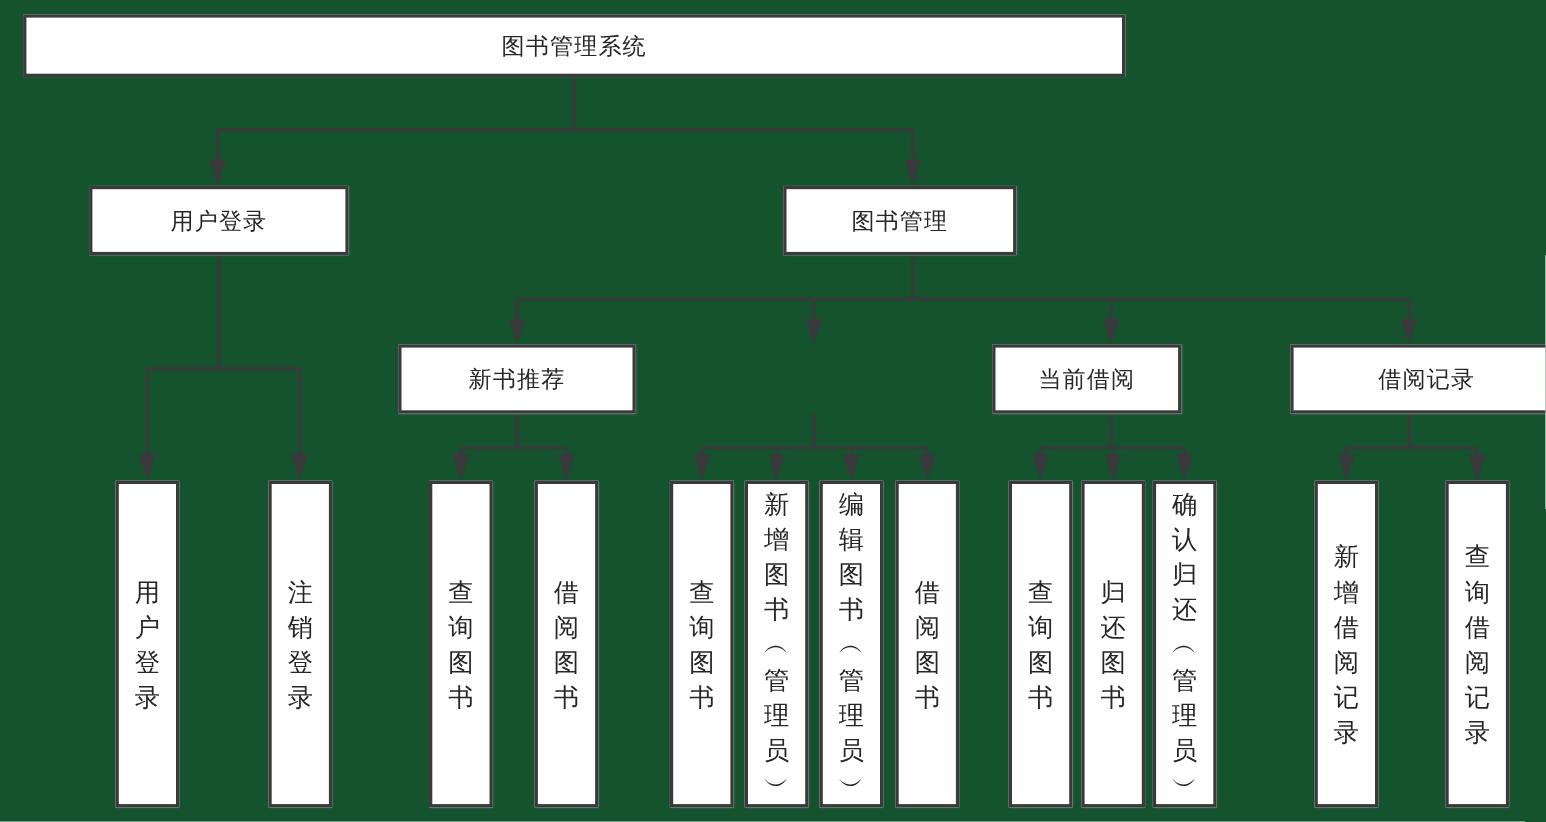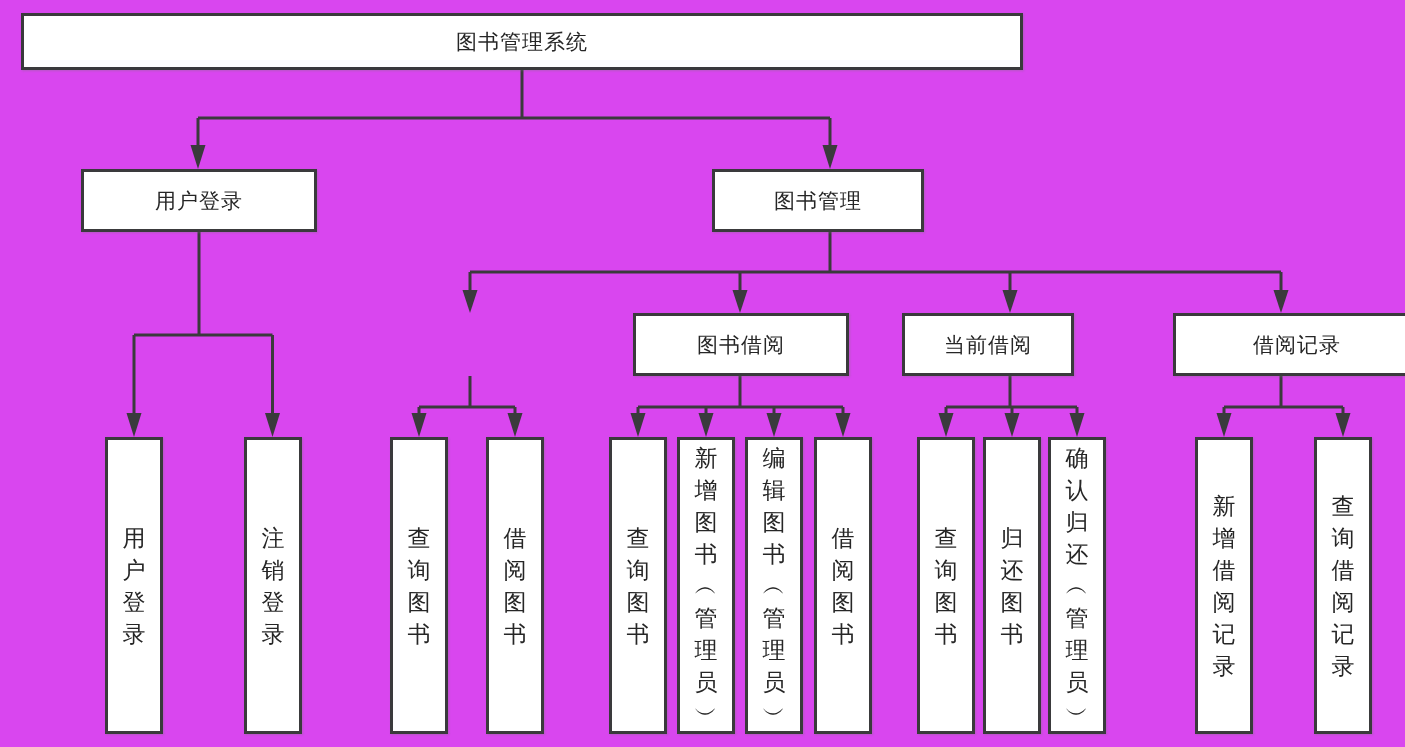--- a/index.html
+++ b/index.html
@@ -4,21 +4,21 @@
 <style>
   html, body {
     margin: 0;
     padding: 0;
     background: #ffffff;
   }
   .canvas {
     position: relative;
     width: 1405px;
     height: 747px;
-    background: #d946ef;
+    background: #14532d;
     font-family: "Liberation Sans", sans-serif;
     overflow: hidden;
   }
   svg.connectors {
     position: absolute;
     left: 0;
     top: 0;
     width: 1405px;
     height: 747px;
     z-index: 1;
@@ -120,22 +120,22 @@
     <span>图书管理系统</span>
   </div>
 
   <div class="node hnode" style="left:81px; top:169px; width:236px; height:63px;">
     <span>用户登录</span>
   </div>
   <div class="node hnode" style="left:712px; top:169px; width:212px; height:63px;">
     <span>图书管理</span>
   </div>
 
-  <div class="node hnode" style="left:633px; top:313px; width:216px; height:63px;">
-    <span>图书借阅</span>
+  <div class="node hnode" style="left:362px; top:313px; width:216px; height:63px;">
+    <span>新书推荐</span>
   </div>
   <div class="node hnode" style="left:902px; top:313px; width:172px; height:63px;font-family:Liberation Mono, monospace;">
     <span>当前借阅</span>
   </div>
   <div class="node hnode" style="left:1173px; top:313px; width:248px; height:63px;">
     <span>借阅记录</span>
   </div>
 
   <div class="node vnode" style="left:105px; top:437px; width:58px; height:297px;">
       <span class="vchar">用</span>

